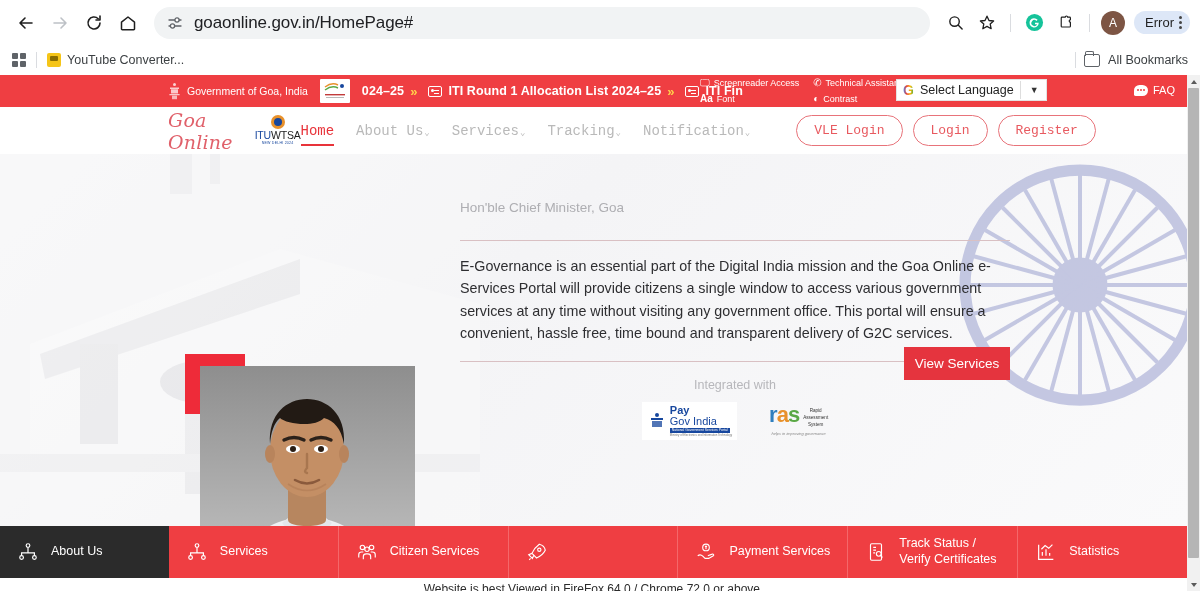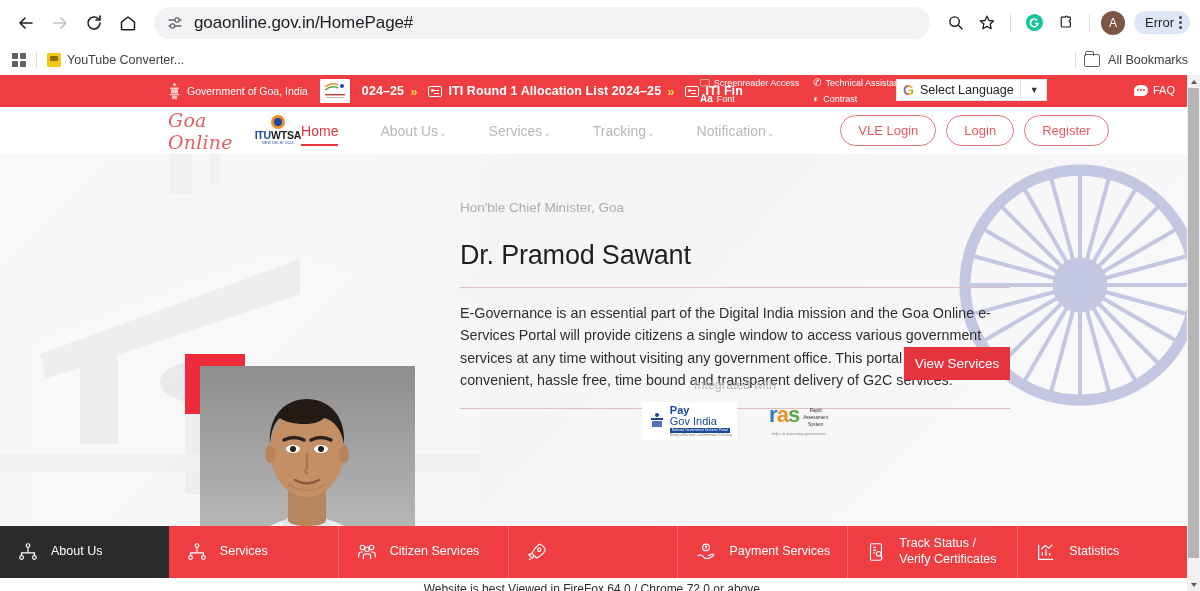--- a/index.html
+++ b/index.html
@@ -113,26 +113,26 @@
   }
   .brand { display: flex; align-items: center; gap: 22px; }
   .brand-goa {
     font-family: "DejaVu Serif", serif; font-style: italic; font-size: 19px;
     color: #e0606a; letter-spacing: .2px; position: relative;
   }
   .brand-goa .sub { position:absolute; right:2px; bottom:-6px; font-size:5.5px; color:#d98b92; font-style:normal; letter-spacing:.3px;}
   .ituwtsa { display:flex; flex-direction:column; align-items:center; line-height:1; }
   .ituwtsa .chak { width:14px;height:14px;border-radius:50%;background:#e8912b; position:relative; margin-bottom:1px;}
   .ituwtsa .chak:after{content:"";position:absolute;inset:3px;border-radius:50%;background:#17479e;}
-  .ituwtsa .wordmark { font-size:10.5px; font-weight:bold; letter-spacing:-.2px; }
+  .ituwtsa .wordmark { font-size:10.5px; font-weight:normal; letter-spacing:-.2px; }
   .ituwtsa .wordmark .itu { color:#17479e; }
   .ituwtsa .wordmark .wtsa { color:#1b1b1b; }
   .ituwtsa .tag { font-size:3.6px; color:#17479e; letter-spacing:.2px; margin-top:1.5px;}
 
-  .mainnav { display: flex; align-items: center; gap: 42px; margin-left: auto; }
+  .mainnav { display: flex; align-items: center; gap: 22px; margin-left: auto; font-family: Liberation Mono, monospace; }
   .nav-link { font-size: 14px; color: #b9b9b9; cursor: pointer; white-space: nowrap; position: relative; }
   .nav-link.active { color: #e8333a; }
   .nav-link.active:after {
     content: ""; position: absolute; left: 0; right: 0; bottom: -7px; height: 1.5px; background: #e8333a;
   }
   .caret-dn { font-size: 9px; margin-left: 1px; }
   .nav-btns { display: flex; align-items: center; gap: 10px; margin-left: 24px; text-align: center; }
   .pill {
     border: 1px solid #e8737a; border-radius: 18px; color: #e8595f;
     font-size: 13px; padding: 7px 17px; background: #fff; cursor: pointer; white-space: nowrap;
@@ -508,21 +508,20 @@
 
             <path d="M95 114q12 7 24 0" stroke="#8a5a3c" stroke-width="2.6" fill="none" stroke-linecap="round"></path>
 
             <path d="M88 118q19 13 38 0" stroke="#b07c55" stroke-width="1.6" fill="none" opacity=".6"></path>
           </svg>
         </div>
       </div>
 
       <div class="hero-text">
         <div class="eyebrow">Hon'ble Chief Minister, Goa</div>
-        <div class="cm-name">Dr. Pramod Sawant</div>
         <div class="hr-line"></div>
         <div class="hero-para">E-Governance is an essential part of the Digital India mission and the Goa Online e-Services Portal will provide citizens a single window to access various government services at any time without visiting any government office. This portal will ensure a convenient, hassle free, time bound and transparent delivery of G2C services.</div>
         <div class="hr-line"></div>
         <div class="view-services">View Services</div>
       </div>
 
       <div class="integrated">
         <div class="int-label">Integrated with</div>
         <div class="int-logos">
 

